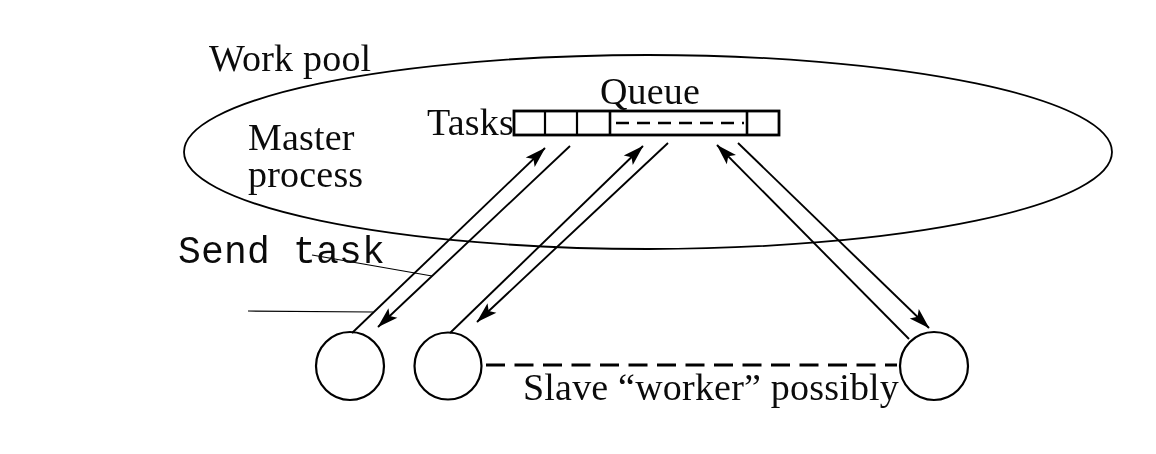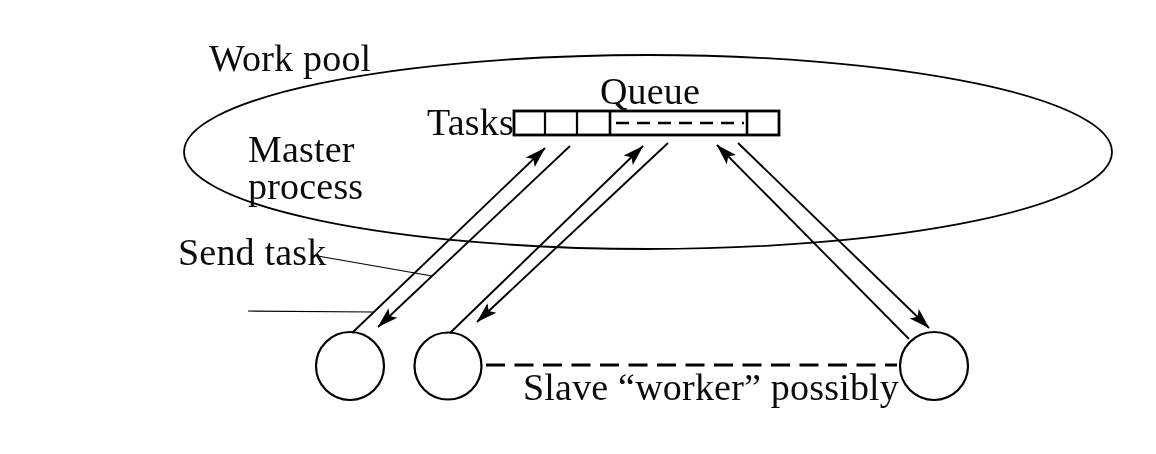--- a/index.html
+++ b/index.html
@@ -15,24 +15,24 @@
   .canvas svg { position: absolute; left: 0; top: 0; }
   .lbl {
     position: absolute;
     font-size: 38px;
     line-height: 33px;
     white-space: pre-line;
     color: #0b0b0b;
     letter-spacing: 0.2px;
   }
   .lbl-workpool   { left: 209px; top: 42px; }
-  .lbl-master     { left: 248px; top: 119px; line-height: 37px; margin-top: 12px; }
+  .lbl-master     { left: 248px; top: 119px; line-height: 37px; }
   .lbl-queue      { left: 598px; top: 75px; width: 104px; text-align: center; }
   .lbl-tasks      { left: 427px; top: 106px; width: 80px; text-align: right; }
-  .lbl-sendtask   { left: 178px; top: 236px; }
+  .lbl-sendtask   { left: 178px; top: 236px; font-family: Liberation Mono, monospace; }
   .lbl-request    { left: 78px;  top: 292px; line-height: 33.5px; }
   .lbl-slave      { left: 523px; top: 371px; }
 </style>
 </head>
 <body>
 
 <div class="canvas">
 
   <svg width="1156" height="454" viewBox="0 0 1156 454">
     <defs>

